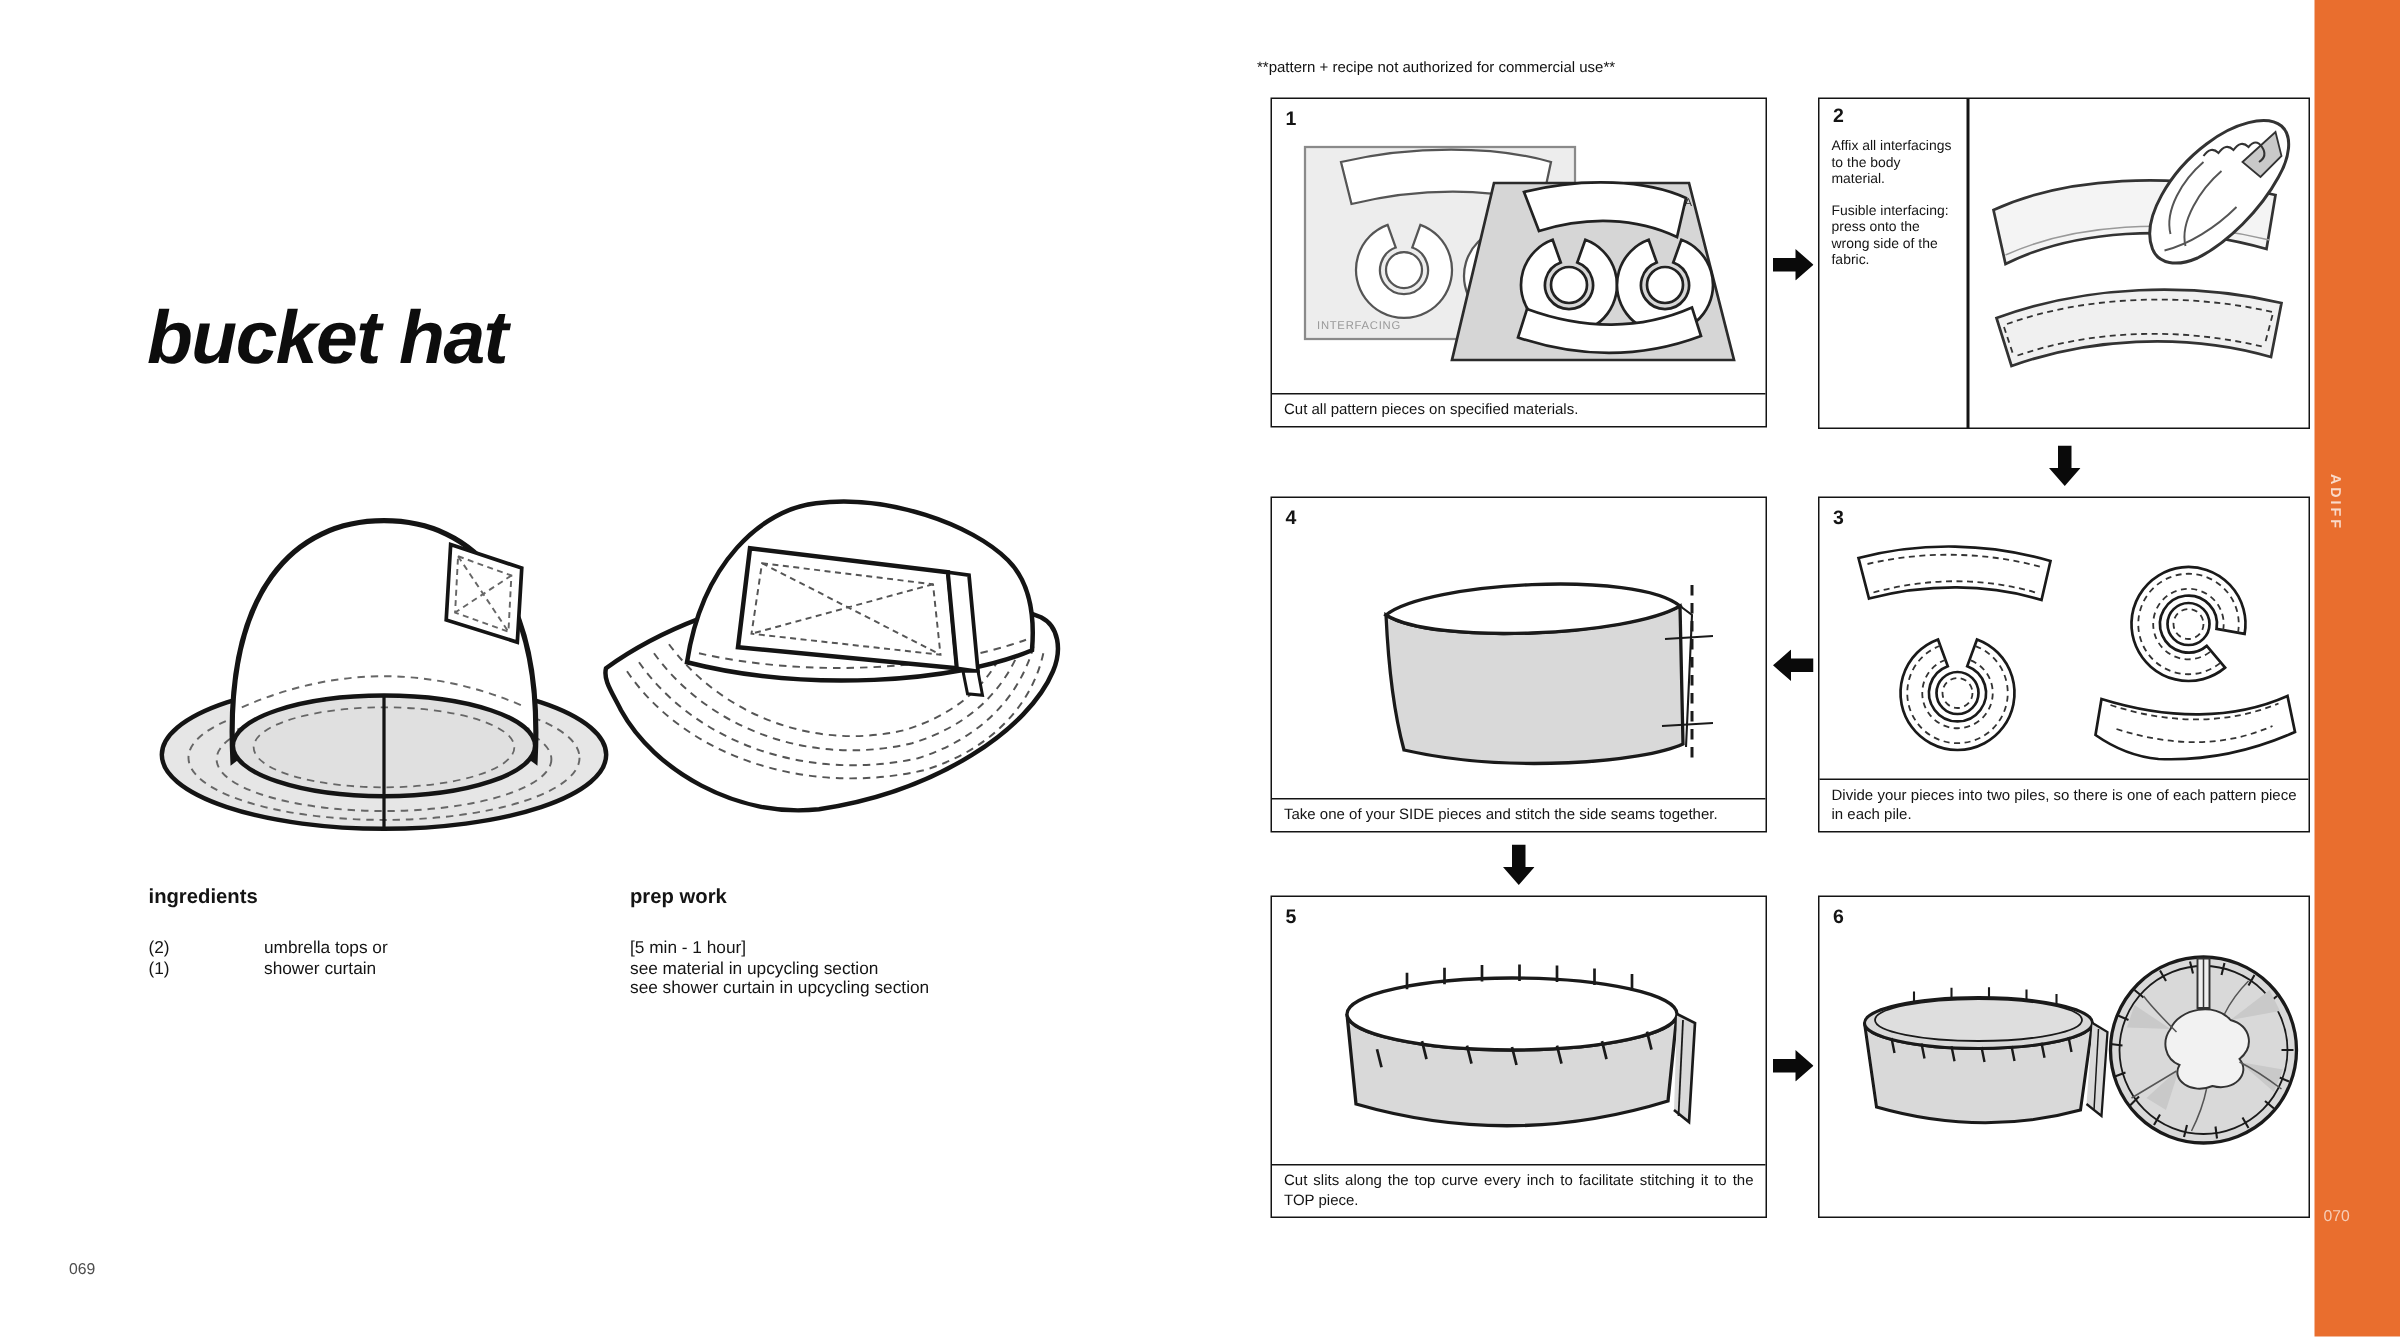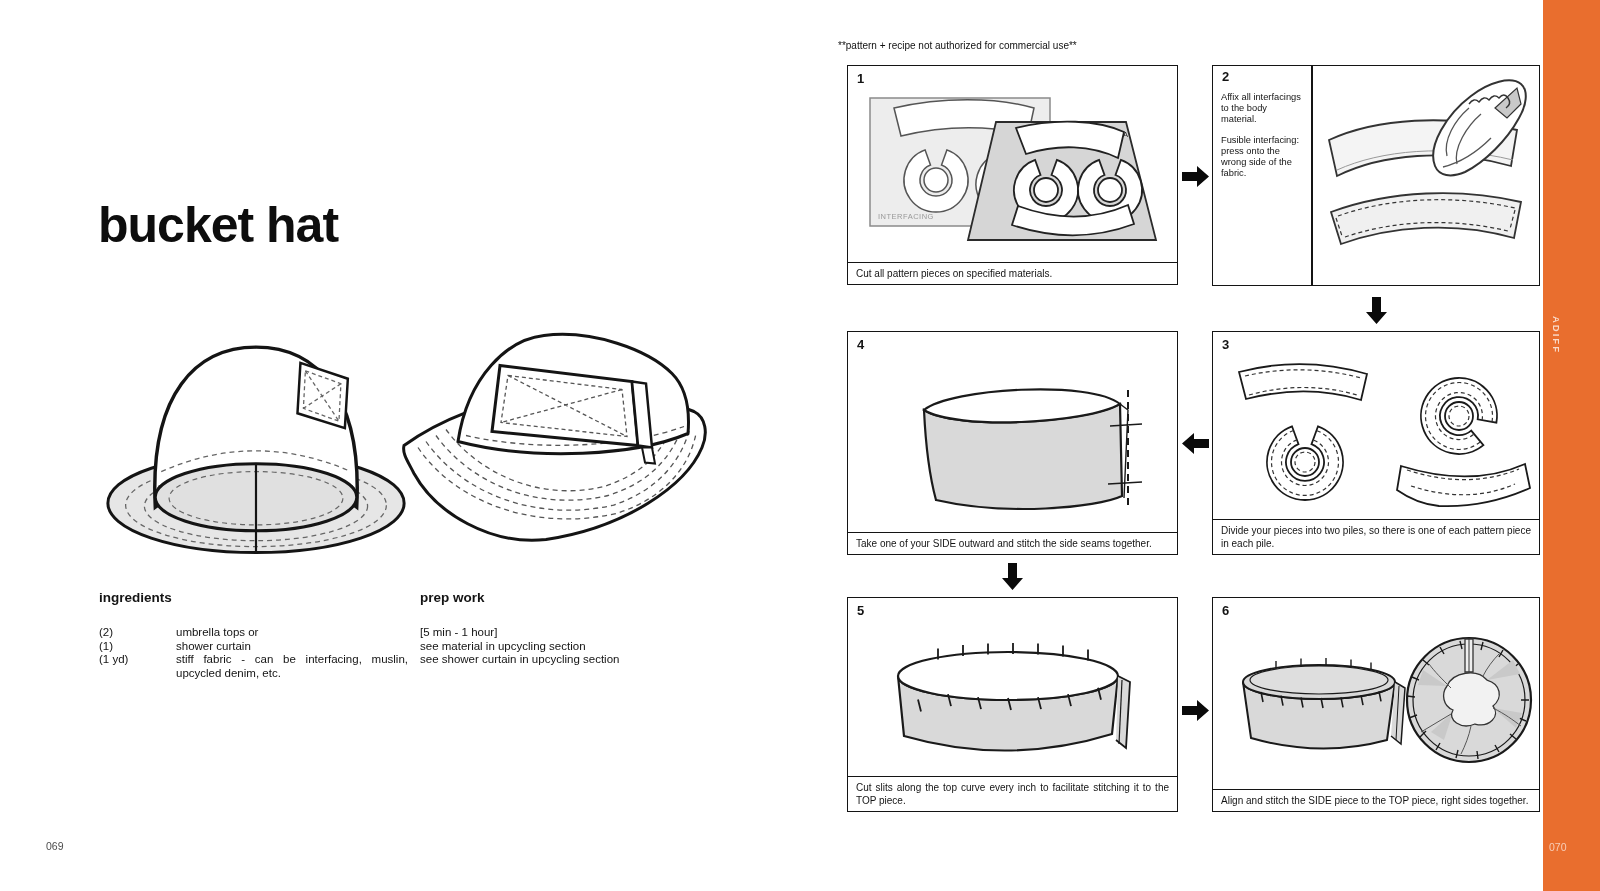--- a/index.html
+++ b/index.html
@@ -26,21 +26,21 @@
   .p2text p{margin:0 0 10px 0;}
   .illus{position:absolute;}
   .orange-bar{position:absolute;background:#E96E2E;}
   .brand{writing-mode:vertical-rl;font-size:9.5px;font-weight:bold;letter-spacing:2px;color:rgba(255,255,255,0.75);}
   .page-num-right{font-size:10.5px;color:rgba(255,255,255,0.65);}
   svg{display:block;}
 </style>
 </head>
 <body>
 
-<div class="abs title" style="left:98px;top:196px;">bucket hat</div>
+<div class="abs title" style="left:98px;top:196px;font-style:italic;">bucket hat</div>
 
 <svg class="abs" style="left:98px;top:312px;" width="316" height="250" viewBox="0 0 320 250">
   <ellipse cx="160" cy="192" rx="150" ry="50" fill="#e6e6e6" stroke="#141414" stroke-width="3"></ellipse>
   <ellipse cx="160" cy="194" rx="132" ry="42" fill="none" stroke="#666" stroke-width="1.3" stroke-dasharray="5,4"></ellipse>
   <ellipse cx="160" cy="195" rx="113" ry="35" fill="none" stroke="#666" stroke-width="1.3" stroke-dasharray="5,4"></ellipse>
   <path d="M58,196 C52,80 100,34 160,34 C220,34 268,80 262,196 C225,168 95,168 58,196 Z" fill="#ffffff" stroke="#141414" stroke-width="3.5"></path>
   <path d="M64,160 Q160,118 256,160" fill="none" stroke="#666" stroke-width="1.3" stroke-dasharray="5,4"></path>
   <path d="M61,175 Q160,132 259,175" fill="none" stroke="#666" stroke-width="1.3" stroke-dasharray="5,4"></path>
   <ellipse cx="160" cy="186" rx="102" ry="34" fill="#e0e0e0" stroke="#141414" stroke-width="3"></ellipse>
   <ellipse cx="160" cy="187" rx="88" ry="27" fill="none" stroke="#666" stroke-width="1.2" stroke-dasharray="5,4"></ellipse>
@@ -67,24 +67,20 @@
 
 <div class="abs" style="left:99px;top:590px;width:312px;">
   <div class="col-heading">ingredients</div>
   <div class="ing-row">
     <span class="ing-qty">(2)</span>
     <span class="ing-txt">umbrella tops or</span>
   </div>
   <div class="ing-row">
     <span class="ing-qty">(1)</span>
     <span class="ing-txt">shower curtain</span>
-  </div>
-  <div class="ing-row">
-    <span class="ing-qty">(1 yd)</span>
-    <span class="ing-txt">stiff fabric - can be interfacing, muslin, upcycled denim, etc.</span>
   </div>
 </div>
 
 <div class="abs" style="left:420px;top:590px;width:260px;">
   <div class="col-heading">prep work</div>
   <div class="prep-line">[5 min - 1 hour]</div>
   <div class="prep-line">see material in upcycling section</div>
   <div class="prep-line">see shower curtain in upcycling section</div>
 </div>
 
@@ -149,21 +145,21 @@
 
 <div class="panel" style="left:847px;top:331px;width:331px;height:224px;">
   <div class="pnum">4</div>
   <svg class="illus" style="left:8px;top:26px;" width="315" height="155" viewBox="0 0 315 155">
     <path d="M68,52 C70,95 74,120 80,142 C150,158 240,150 266,138 L264,46 C225,66 100,72 68,52 Z" fill="#d9d9d9" stroke="#1a1a1a" stroke-width="2.2"></path>
     <path d="M68,52 C95,30 235,22 264,46 C230,66 100,72 68,52 Z" fill="#ffffff" stroke="#1a1a1a" stroke-width="2.2"></path>
     <path d="M264,46 L272,52 L268,140" fill="none" stroke="#1a1a1a" stroke-width="1.4"></path>
     <path d="M272,32 L272,152" stroke="#1a1a1a" stroke-width="2" stroke-dasharray="7,5" fill="none"></path>
     <path d="M254,68 L286,66 M252,126 L286,124" stroke="#1a1a1a" stroke-width="1.4" fill="none"></path>
   </svg>
-  <div class="caption">Take one of your SIDE outward and stitch the side seams together.</div>
+  <div class="caption">Take one of your SIDE pieces and stitch the side seams together.</div>
 </div>
 
 <svg class="abs" style="left:1182px;top:433px;" width="27" height="21" viewBox="0 0 27 21">
   <polygon points="27,6 12,6 12,0 0,10.5 12,21 12,15 27,15" fill="#0a0a0a"></polygon>
 </svg>
 
 <div class="panel" style="left:1212px;top:331px;width:328px;height:224px;">
   <div class="pnum">3</div>
   <svg class="illus" style="left:8px;top:26px;" width="312" height="158" viewBox="0 0 312 158">
     <path d="M18,14 C60,3 105,4 146,16 L140,42 C104,31 64,31 25,41 Z" fill="#fff" stroke="#1a1a1a" stroke-width="1.8"></path>
@@ -222,18 +218,17 @@
     </g>
     <polygon points="266,56 292,36 299,50" fill="#c9c9c9"></polygon>
     <polygon points="226,62 202,46 197,61" fill="#c9c9c9"></polygon>
     <polygon points="272,84 301,89 295,104" fill="#c9c9c9"></polygon>
     <polygon points="232,88 210,108 223,116" fill="#c9c9c9"></polygon>
     <path d="M226,62 C232,48 256,44 266,56 C280,60 282,74 272,82 C280,92 268,104 254,100 C240,106 226,96 232,86 C222,82 220,70 226,62 Z" fill="#f2f2f2" stroke="#333" stroke-width="1.3"></path>
     <path d="M230,64 C220,54 214,48 208,40 M262,52 C266,44 272,36 278,30 M272,84 C284,90 292,96 300,102 M250,102 C248,112 244,122 240,130 M230,90 C220,96 210,102 200,108" fill="none" stroke="#555" stroke-width="1"></path>
     <path d="M244,15 L252,15 L252,48 L244,48 Z" fill="#eeeeee" stroke="#333" stroke-width="1.3"></path>
     <path d="M248,15 L248,48" stroke="#333" stroke-width="1" fill="none"></path>
   </svg>
-  <div class="caption">Align and stitch the SIDE piece to the TOP piece, right sides together.</div>
 </div>
 
 <div class="orange-bar" style="left:1543px;top:0;width:57px;height:891px;"></div>
 <div class="abs brand" style="left:1551px;top:316px;">ADIFF</div>
-<div class="abs page-num-right" style="left:1549px;top:841px;">070</div>
+<div class="abs page-num-right" style="left:1549px;top:805px;">070</div>
 
 </body></html>

